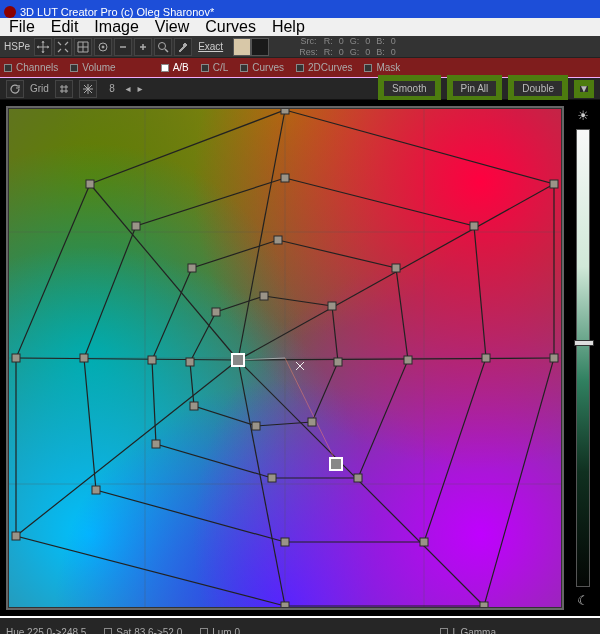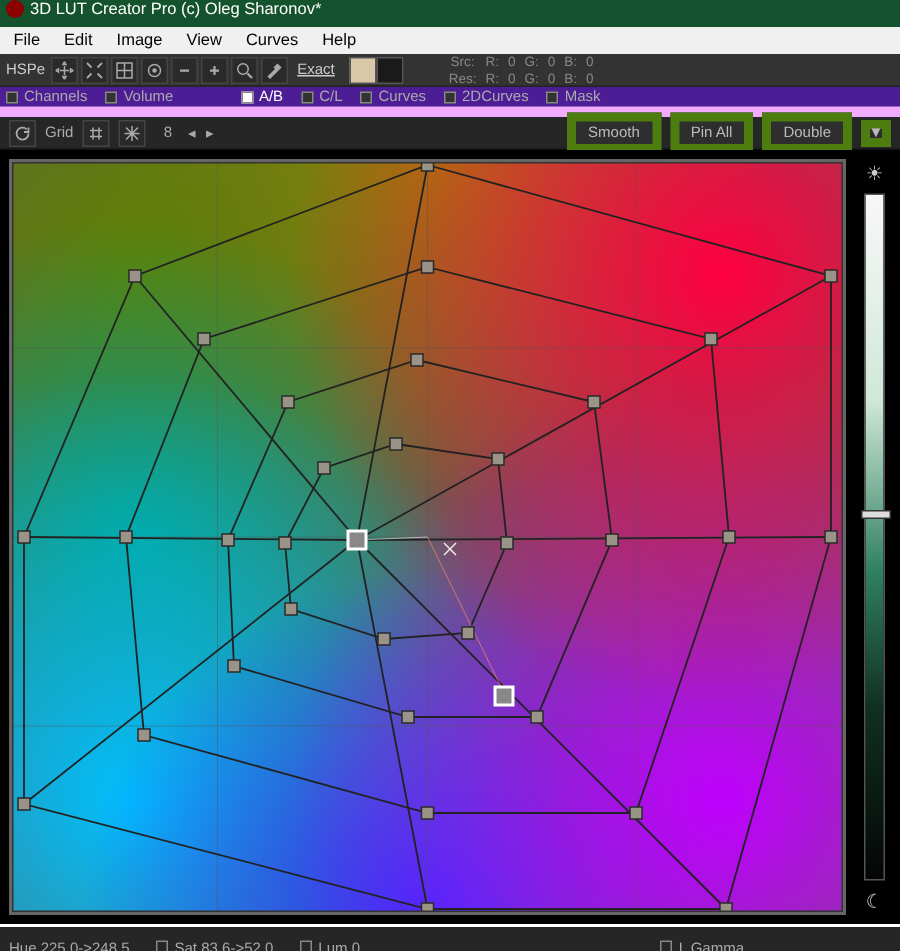--- a/index.html
+++ b/index.html
@@ -1,35 +1,35 @@
 <!DOCTYPE html>
 <html><head>
 <meta charset="utf-8">
 <style>
 * { margin: 0; padding: 0; box-sizing: border-box; font-family: Arial, sans-serif; }
 body { background: #000; width: 600px; height: 634px; overflow: hidden; color: #aaa; font-size: 11px; user-select: none; }
 
-.titlebar { background: #14532d; height: 18px; display: flex; align-items: flex-start; padding: 0 4px; color: #fff; font-size: 11px; }
+.titlebar { background: #1d4ed8; height: 18px; display: flex; align-items: flex-end; padding: 0 4px; color: #fff; font-size: 11px; }
 .titlebar .icon { width: 12px; height: 12px; background: #8b0000; border-radius: 50%; margin-right: 4px; }
 
 .menubar { background: #f0f0f0; height: 18px; display: flex; align-items: center; padding: 0 2px; gap: 2px; }
-.menubar span { padding: 1px 7px; color: #000; font-size: 11px; cursor: pointer; }
+.menubar span { padding: 1px 7px; color: #000; font-size: 16px; cursor: pointer; }
 
 .toolbar1 { background: #333; height: 22px; display: flex; align-items: center; padding: 0 4px; gap: 2px; border-bottom: 1px solid #222; text-align: center;}
 .mode-label { color: #ccc; font-size: 10px; margin-right: 2px; }
 .tbtn { width: 18px; height: 18px; background: #2a2a2a; border: 1px solid #444; display: flex; align-items: center; justify-content: center; cursor: pointer; }
 .tbtn svg { fill: #aaa; stroke: #aaa; }
 .swatch-pair { margin-left: 6px; display: flex; }
 .swatch { width: 18px; height: 18px; border: 1px solid #555; }
 .swatch.a { background: #d8c8a8; }
 .swatch.b { background: #1a1a1a; }
 .readout { margin-left: 26px; font-size: 9px; color: #888; line-height: 9px; }
 .readout table td { padding: 0 4px 0 0; }
 
-.tabs { background: #4c1d95; height: 20px; display: flex; align-items: center; padding: 0 4px; font-size: 10px; border-bottom: 7px solid #f0abfc;}
+.tabs { background: #7f1d1d; height: 20px; display: flex; align-items: center; padding: 0 4px; font-size: 10px; border-bottom: 1px solid #f0abfc;}
 .tab { display: flex; align-items: center; gap: 4px; margin-right: 12px; cursor: pointer; color: #aaa;}
 .tab .box { width: 8px; height: 8px; border: 1px solid #888; background: #333; }
 .tab.active { color: #fff; padding-left: 33px; }
 .tab.active .box { background: #fff; }
 
 .toolbar2 { background: #262626; height: 22px; display: flex; align-items: center; padding: 0 6px; gap: 6px; font-size: 10px; border-bottom: 1px solid #111;}
 .toolbar2 .lbl { color: #aaa; }
 .stepper { display: flex; align-items: center; gap: 2px; }
 .stepper .num { width: 18px; text-align: center; }
 .stepper .arr { width: 10px; height: 16px; display: flex; align-items: center; justify-content: center; cursor: pointer; }

